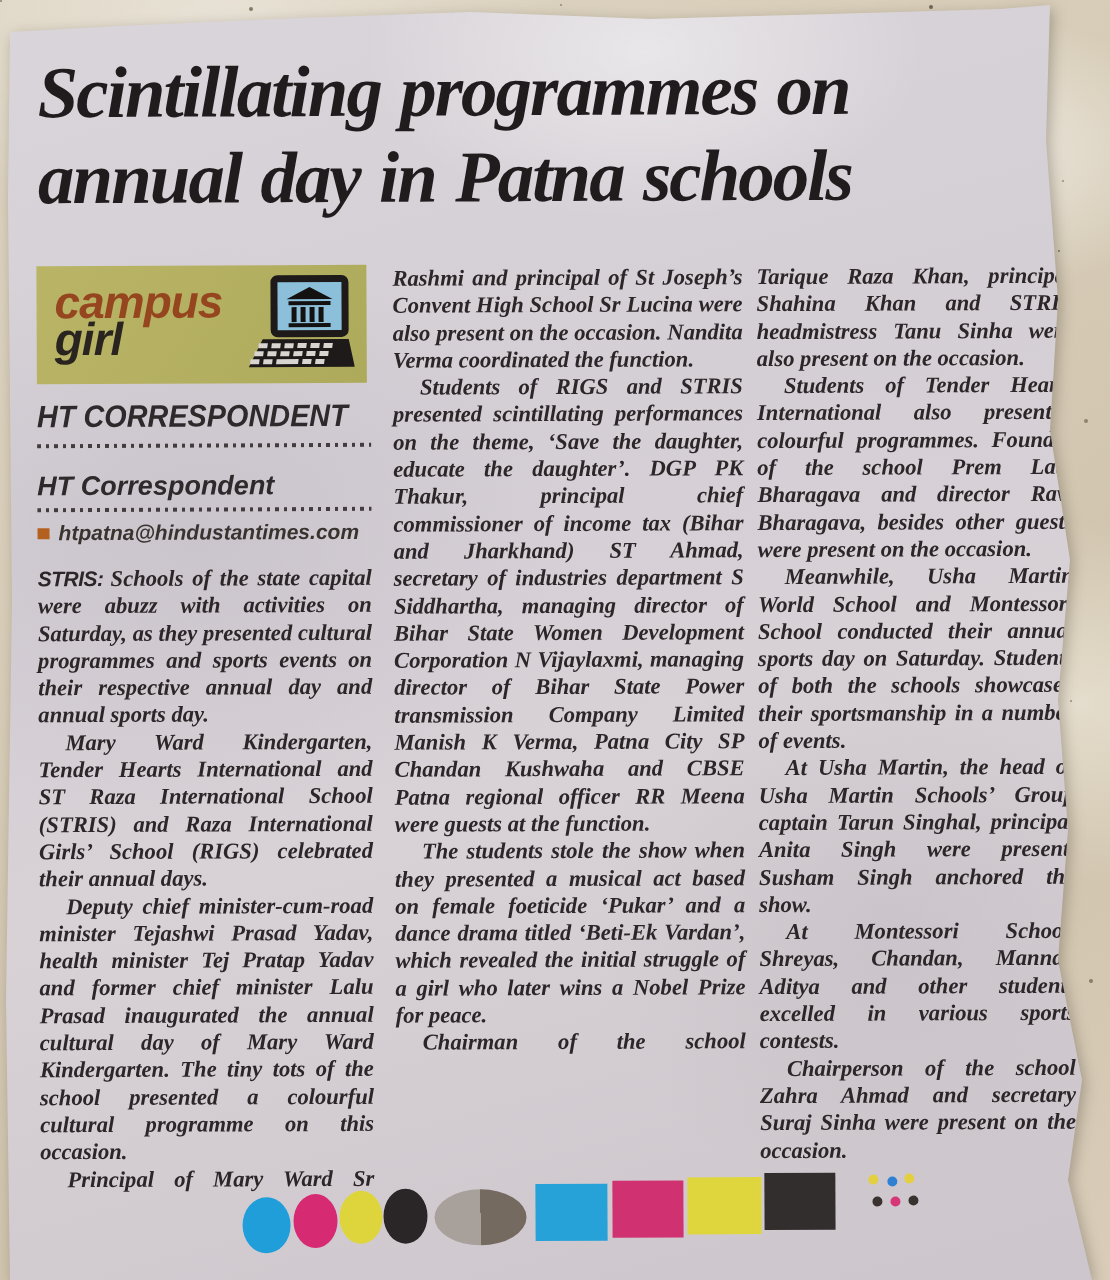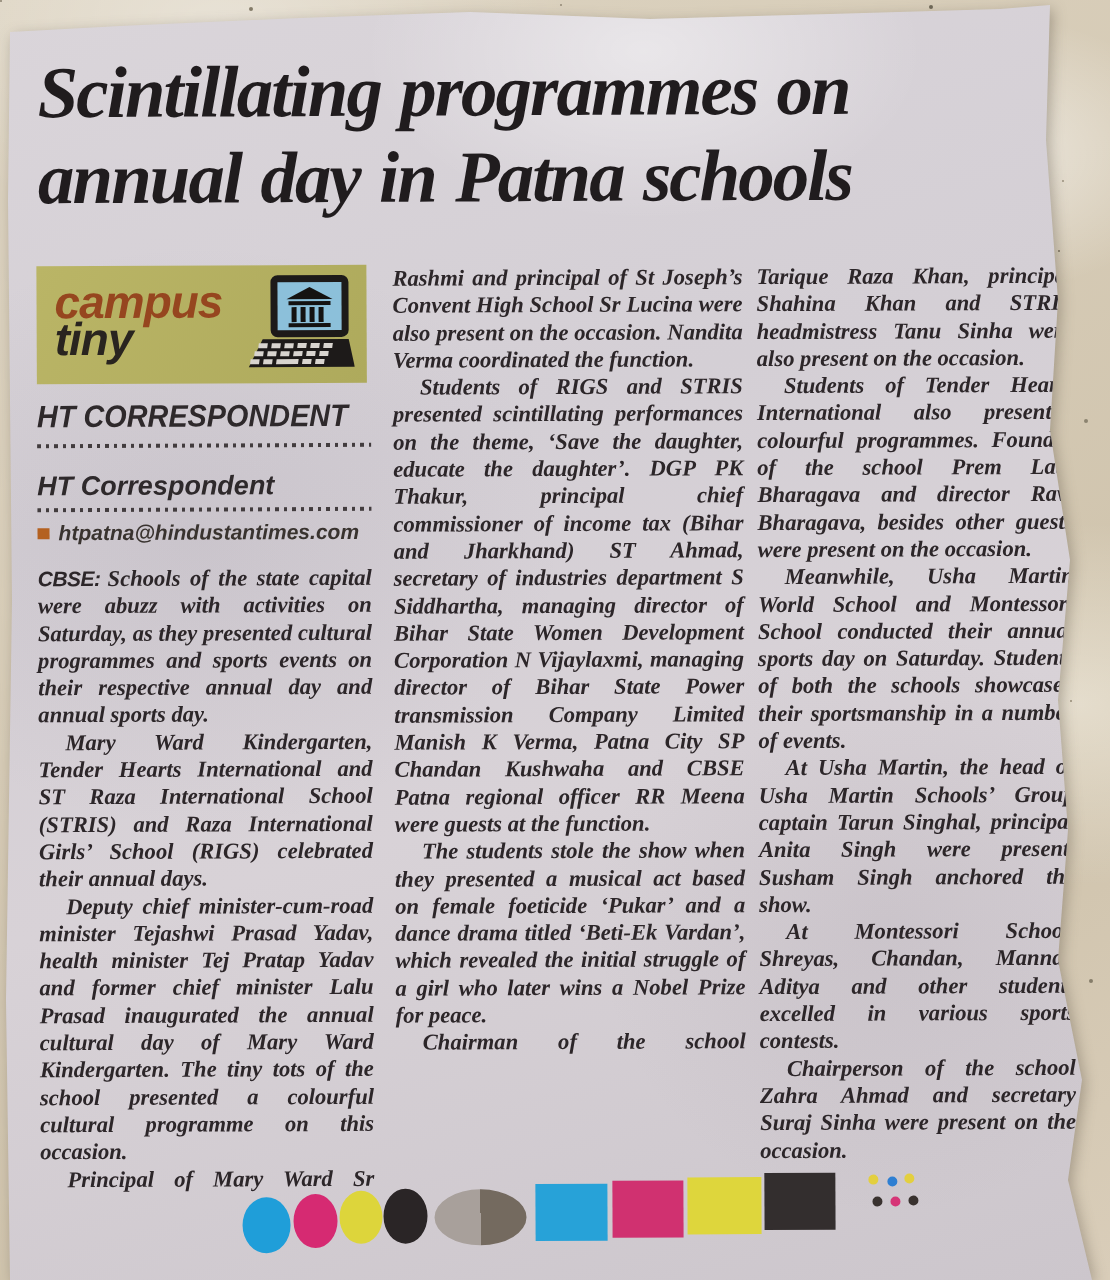--- a/index.html
+++ b/index.html
@@ -99,21 +99,21 @@
     <div>annual day in Patna schools</div>
   </div>
 
   <div class="cols">
 
     <div class="col1">
 
       <div class="logo-box">
         <div class="logo-words">
           <div class="logo-campus">campus</div>
-          <div class="logo-buzz">tiny</div>
+          <div class="logo-buzz">girl</div>
         </div>
         <div class="laptop">
           <svg width="110" height="102" viewBox="0 0 110 102">
 
             <rect x="26" y="2" width="78" height="62" rx="7" fill="#1d1a19"></rect>
             <rect x="33" y="9" width="64" height="48" fill="#8cc0da"></rect>
 
             <g fill="#141211">
               <polygon points="65,14 88,26 42,26"></polygon>
               <rect x="44" y="28" width="42" height="4"></rect>
@@ -151,21 +151,21 @@
       <div class="kicker">HT CORRESPONDENT</div>
       <div class="dotrule"></div>
       <div class="byline">HT Correspondent</div>
       <div class="dotrule2"></div>
       <div class="email-row">
         <span class="email-bullet"></span>
         <span class="email">htpatna@hindustantimes.com</span>
       </div>
 
       <div class="body-copy">
-        <p><span class="dateline">CBSE:</span><span>Schools of the state capital were abuzz with activities on Saturday, as they presented cultural programmes and sports events on their respective annual day and annual sports day.</span></p>
+        <p><span class="dateline">STRIS:</span><span>Schools of the state capital were abuzz with activities on Saturday, as they presented cultural programmes and sports events on their respective annual day and annual sports day.</span></p>
         <p class="ind">Mary Ward Kindergarten, Tender Hearts International and ST Raza International School (STRIS) and Raza International Girls’ School (RIGS) celebrated their annual days.</p>
         <p class="ind">Deputy chief minister-cum-road minister Tejashwi Prasad Yadav, health minister Tej Pratap Yadav and former chief minister Lalu Prasad inaugurated the annual cultural day of Mary Ward Kindergarten. The tiny tots of the school presented a colourful cultural programme on this occasion.</p>
         <p class="ind spread">Principal of Mary Ward Sr</p>
       </div>
     </div>
 
     <div class="col2">
       <div class="body-copy">
         <p>Rashmi and principal of St Joseph’s Convent High School Sr Lucina were also present on the occasion. Nandita Verma coordinated the function.</p>
         <p class="ind">Students of RIGS and STRIS presented scintillating performances on the theme, ‘Save the daughter, educate the daughter’. DGP PK Thakur, principal chief commissioner of income tax (Bihar and Jharkhand) ST Ahmad, secretary of industries department S Siddhartha, managing director of Bihar State Women Development Corporation N Vijaylaxmi, managing director of Bihar State Power transmission Company Limited Manish K Verma, Patna City SP Chandan Kushwaha and CBSE Patna regional officer RR Meena were guests at the function.</p>

